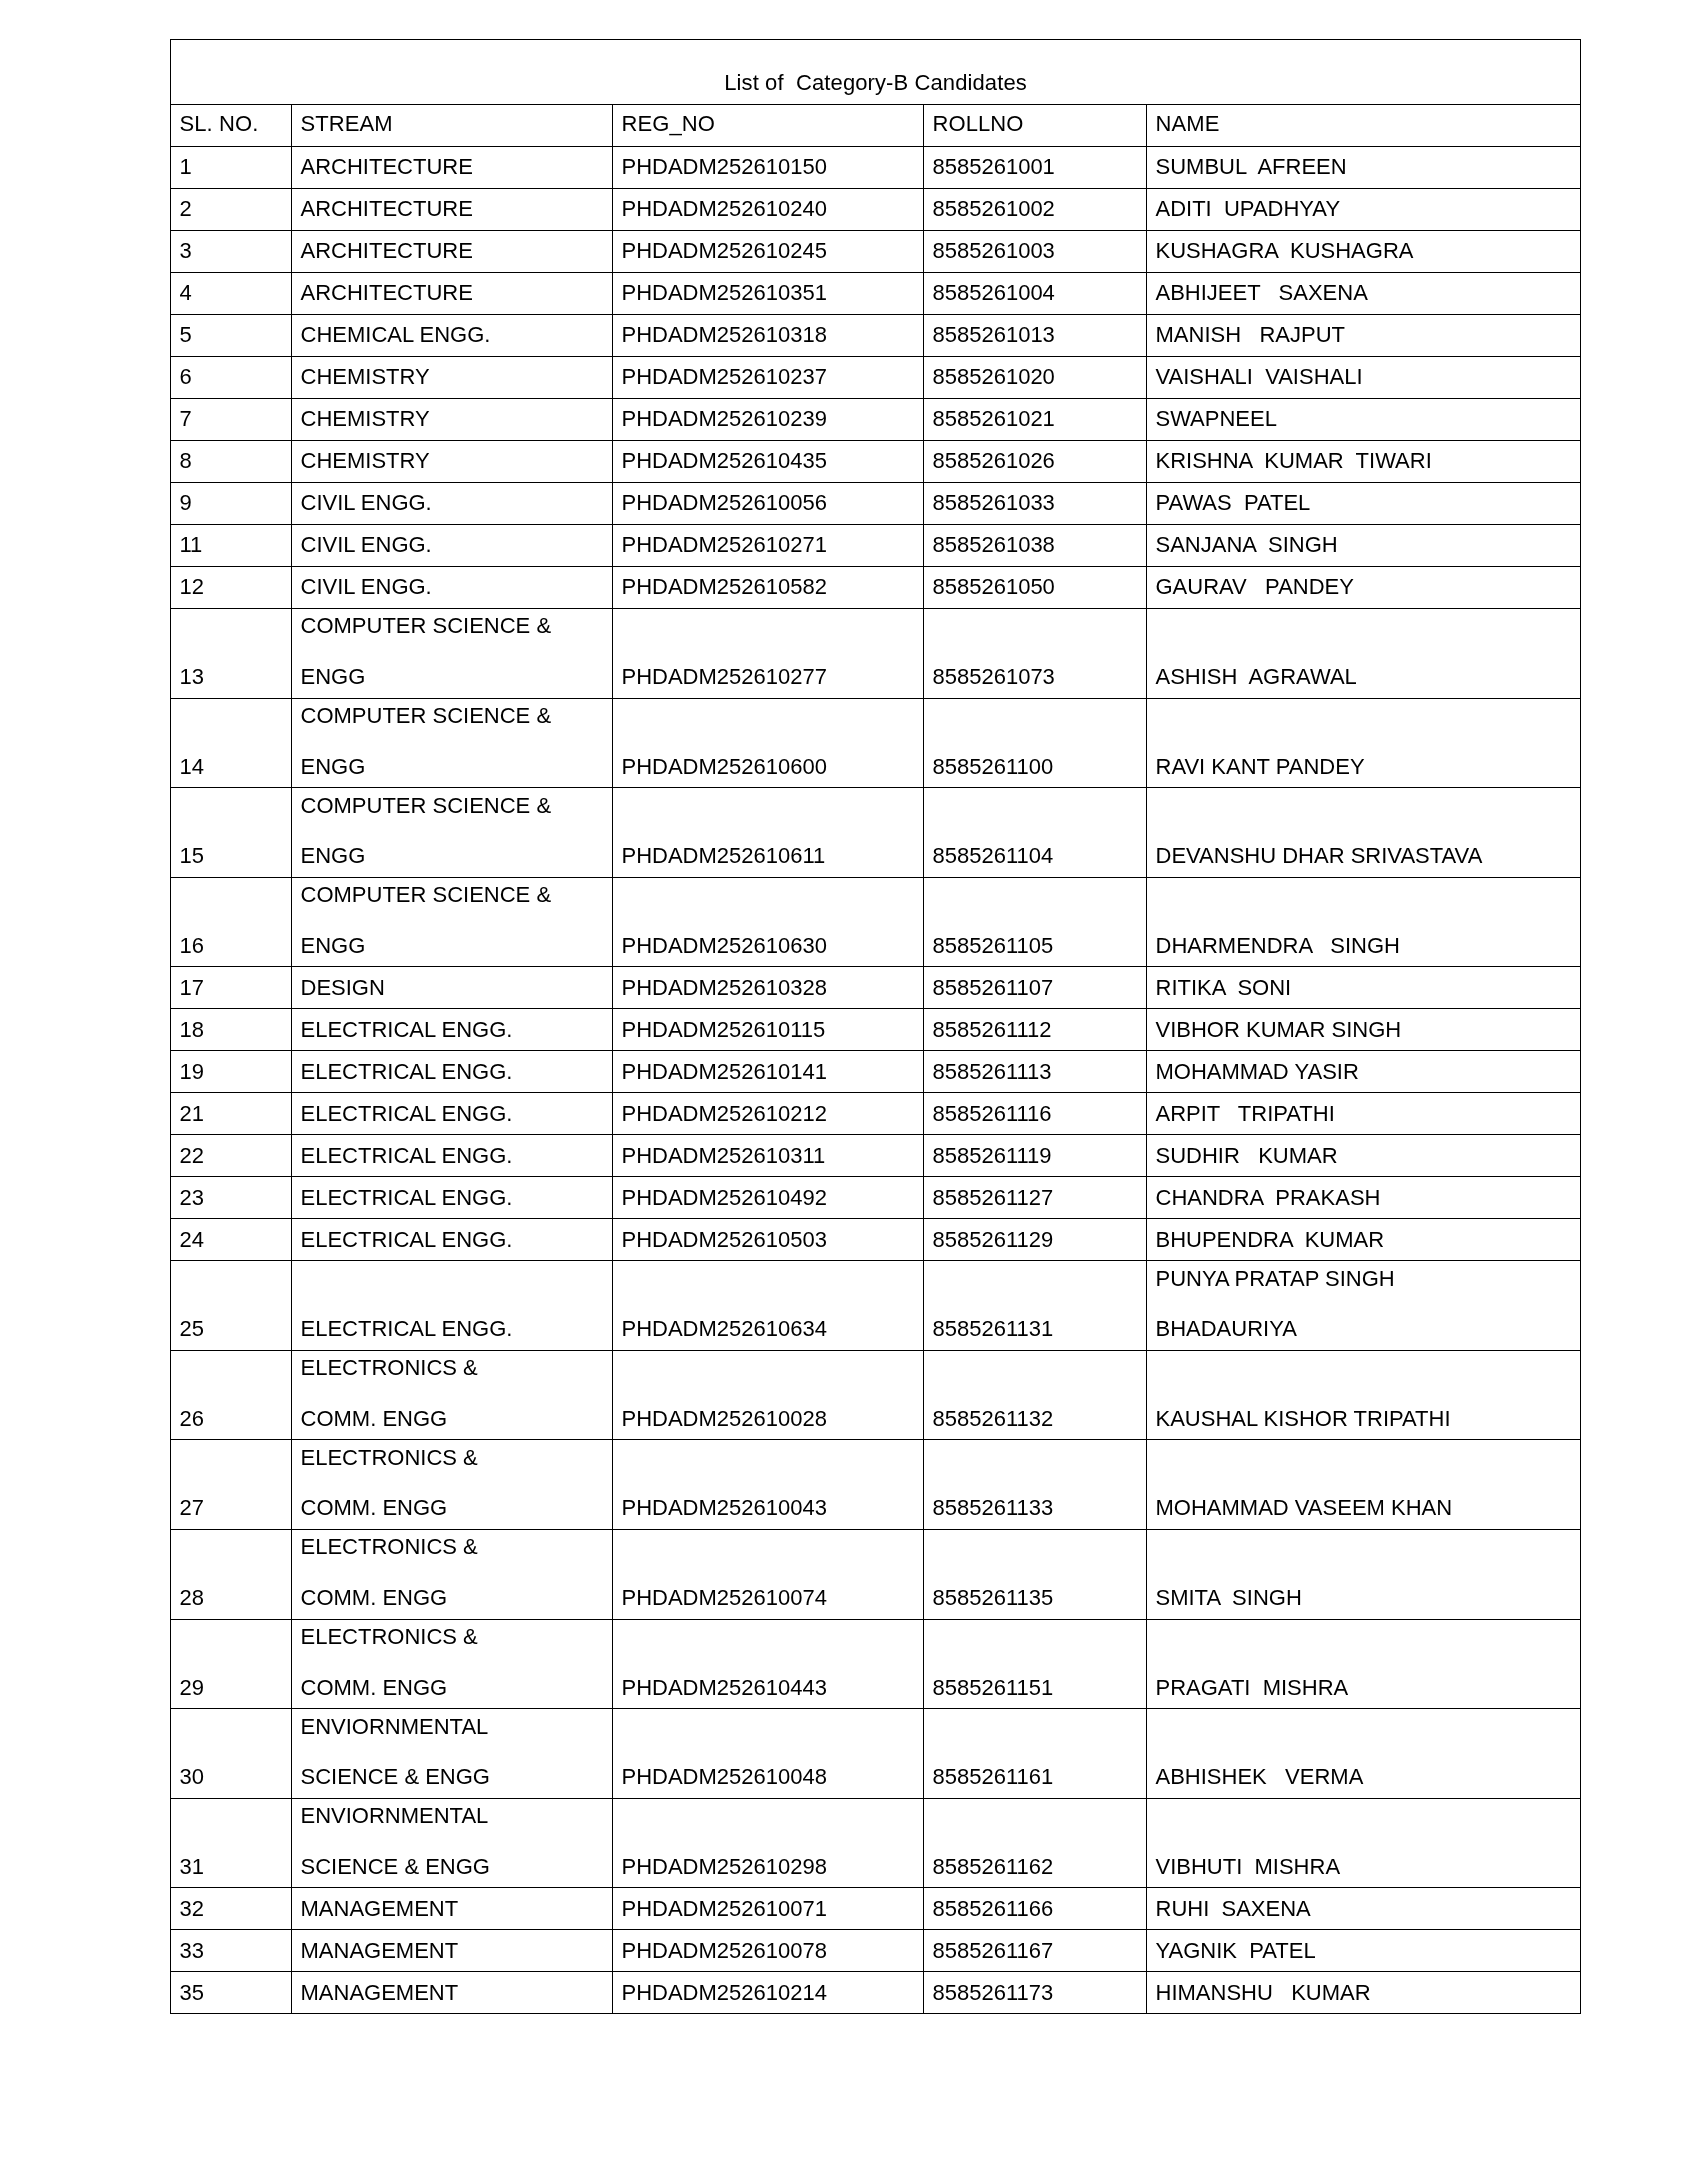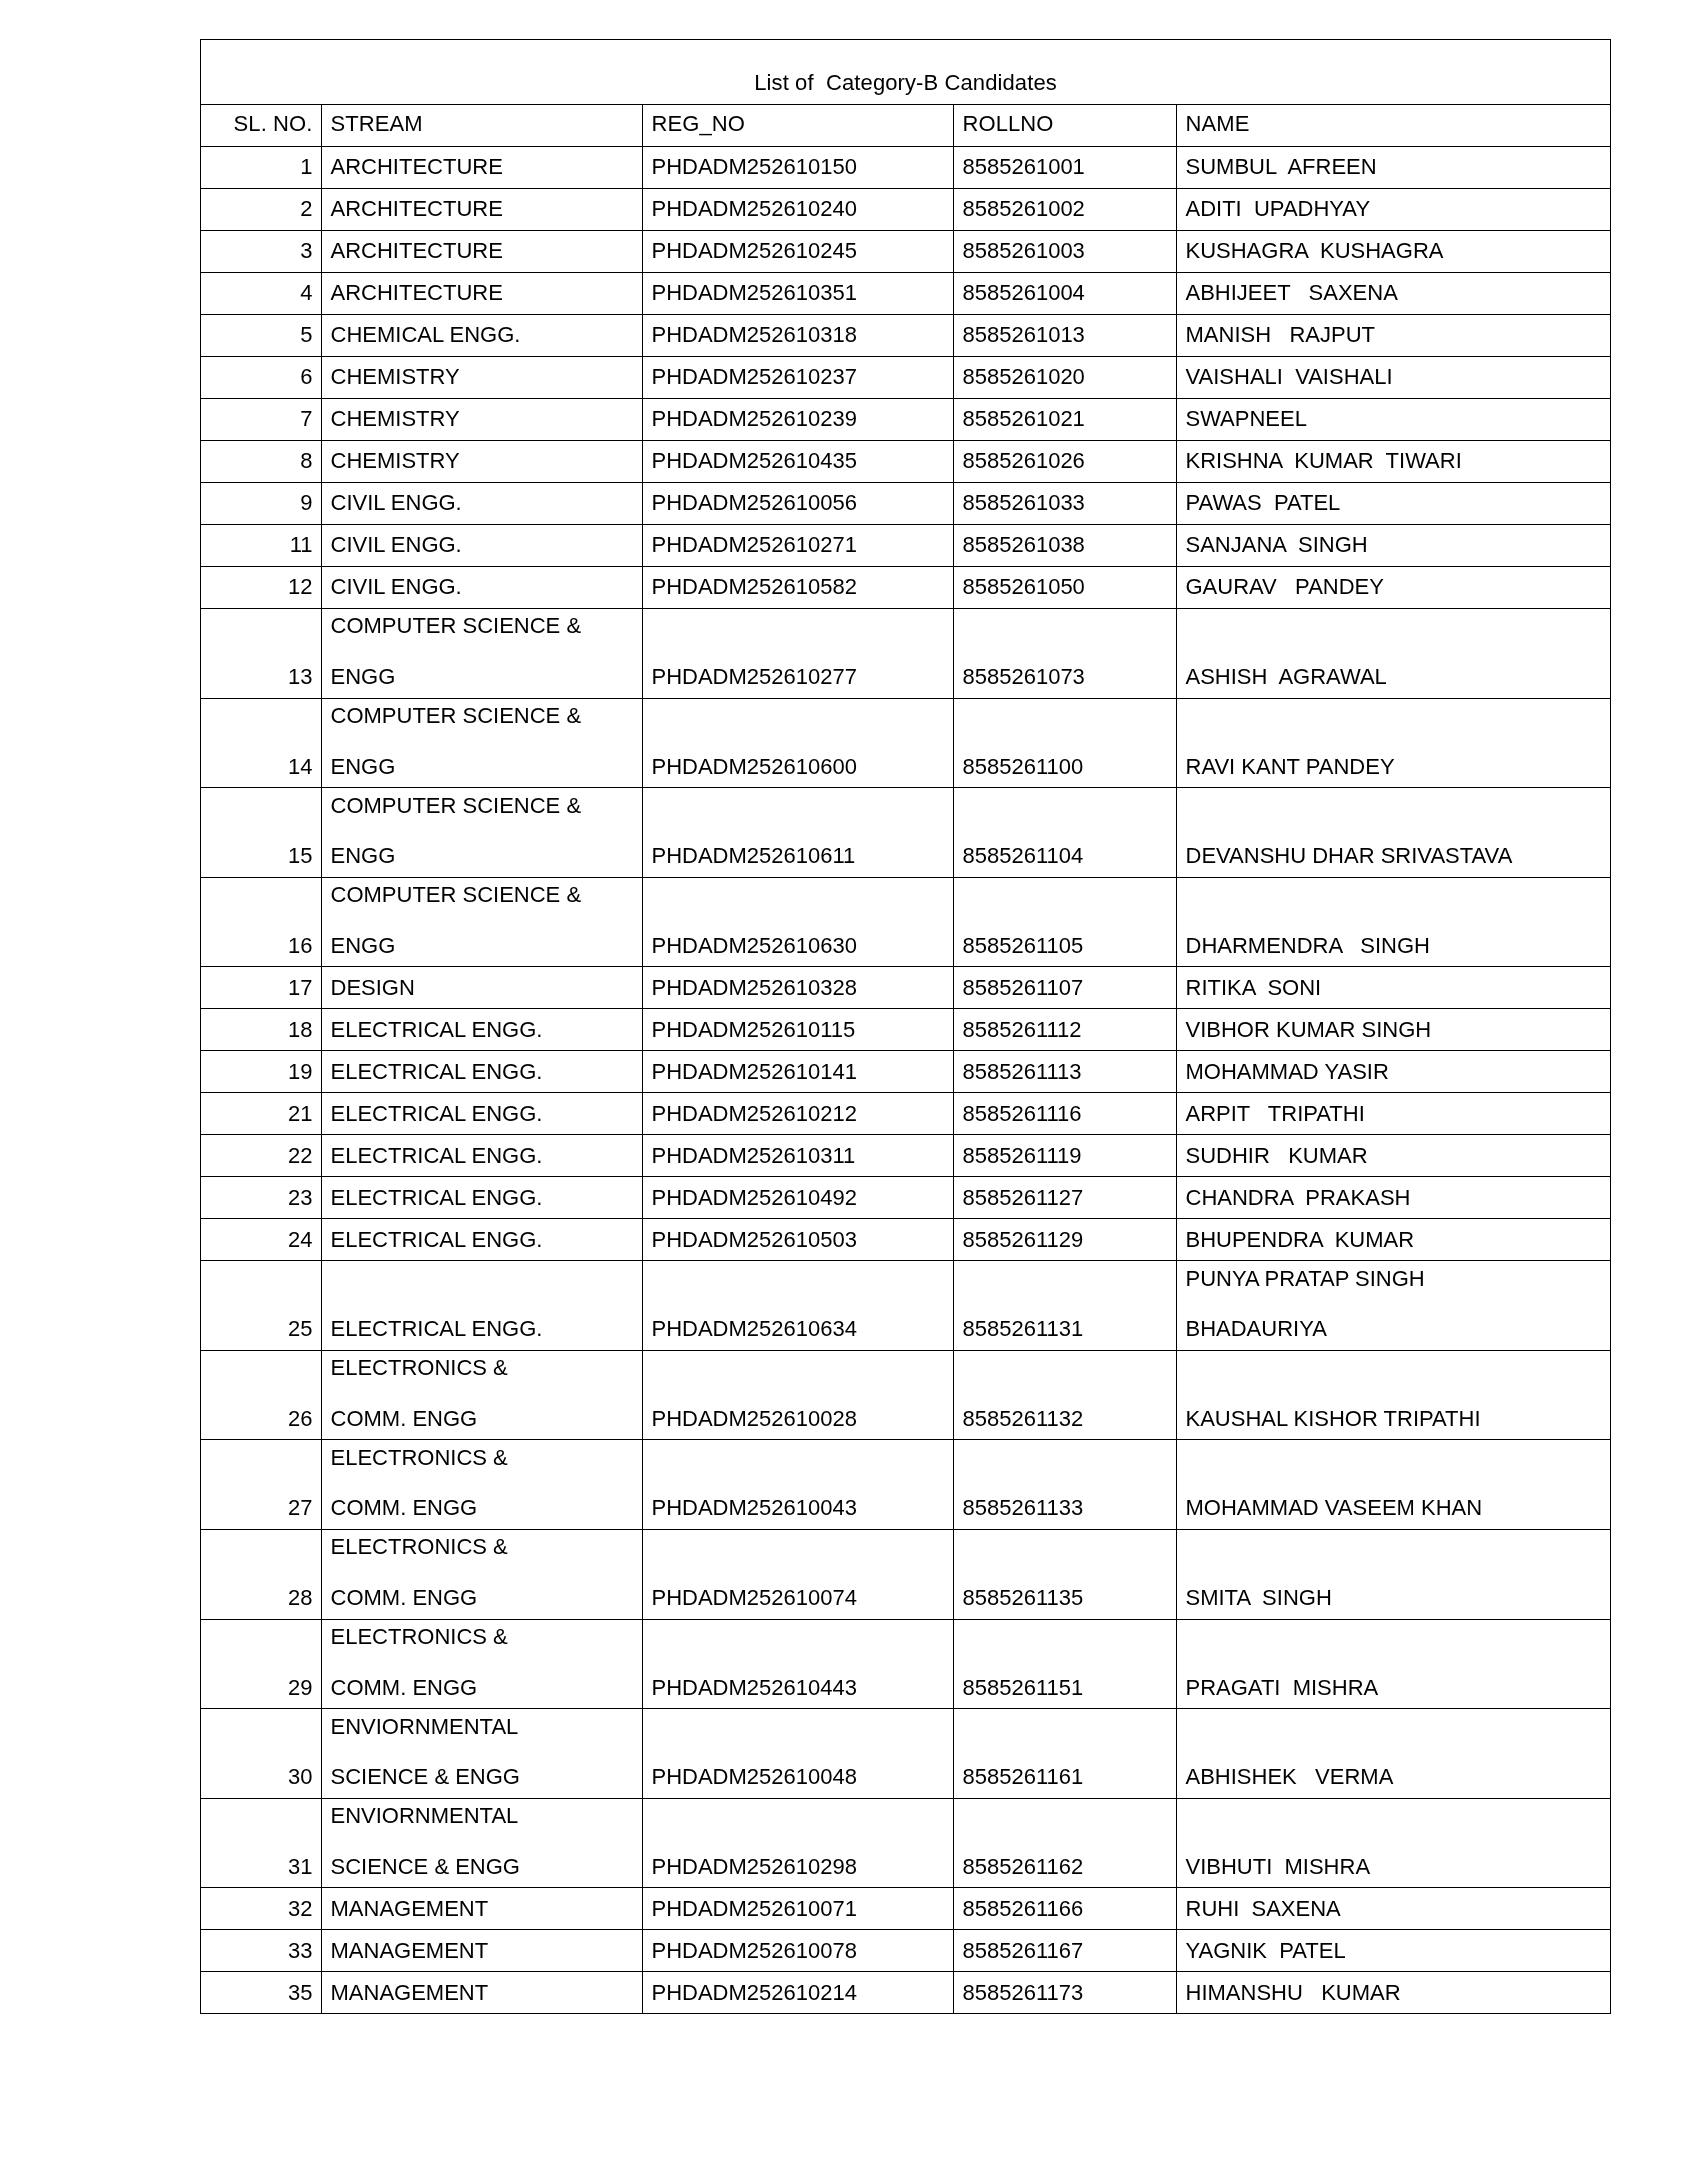--- a/index.html
+++ b/index.html
@@ -15,21 +15,21 @@
     -webkit-font-smoothing: antialiased;
   }
   .page {
     position: relative;
     width: 1685px;
     height: 2181px;
     box-sizing: border-box;
   }
   .table-wrap {
     position: absolute;
-    left: 200px;
+    left: 170px;
     top: 39px;
     width: 1411px;
   }
   table.candidates {
     border-collapse: collapse;
     table-layout: fixed;
     width: 1411px;
   }
   table.candidates col.c-sl    { width: 121px; }
   table.candidates col.c-stream{ width: 321px; }
@@ -67,21 +67,21 @@
     letter-spacing: 0.1px;
   }
   
   tr.data-row td {
     height: 42px;
   }
   tr.data-row.tall td {
     height: 78px;
   }
   td.col-sl {
-    text-align: right;
+    text-align: left;
     vertical-align: bottom;
     padding-left: 3.4px;
     padding-right: 3.4px;
   }
   tr.data-row.tall td.col-sl,
   tr.data-row.tall td.col-reg,
   tr.data-row.tall td.col-roll {
     vertical-align: bottom;
   }
   td.col-stream, td.col-reg, td.col-roll, td.col-name {

